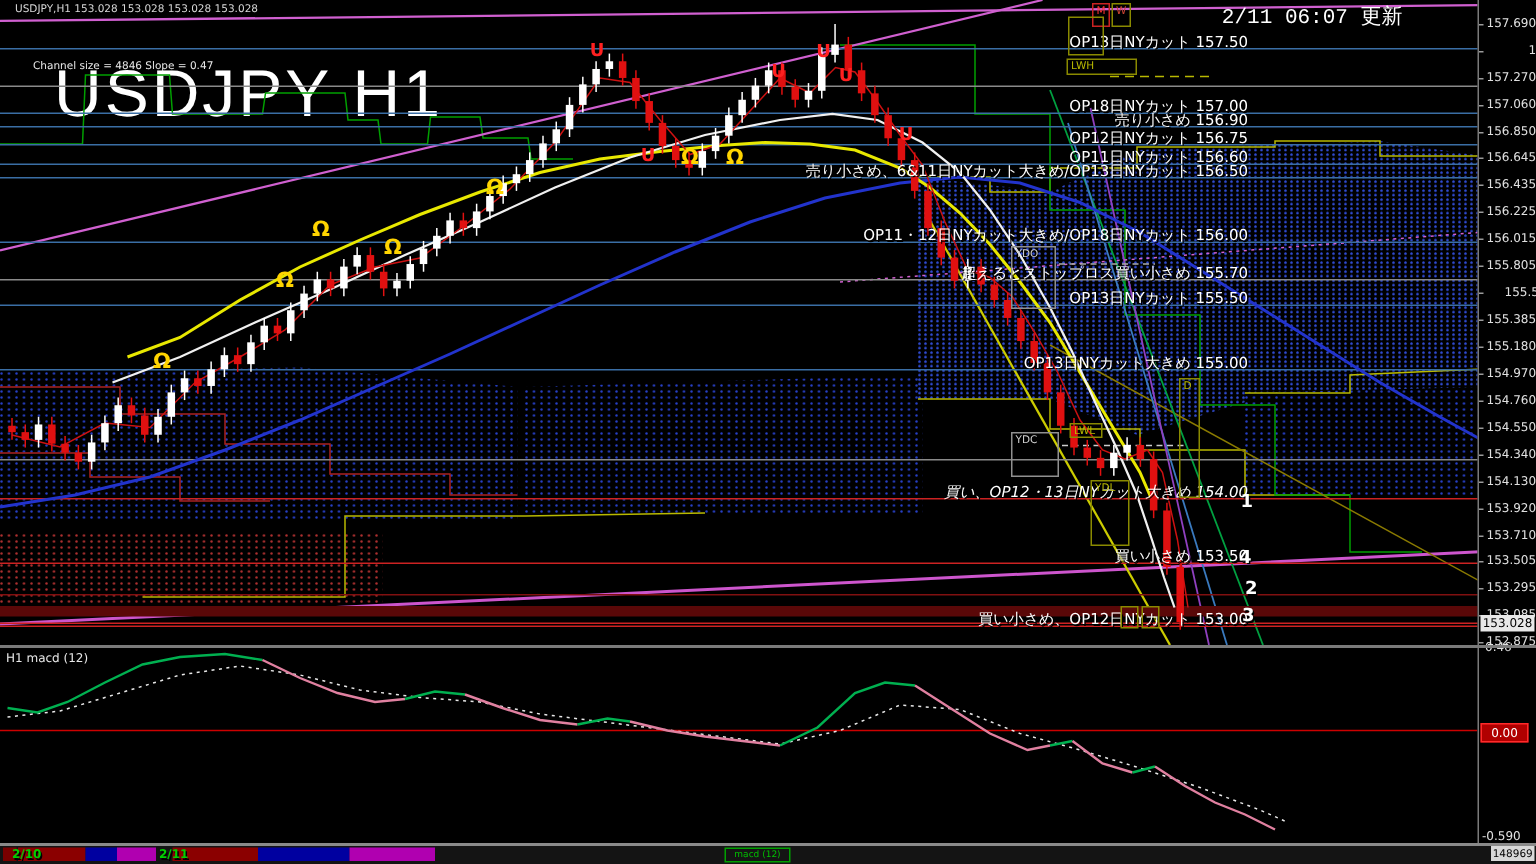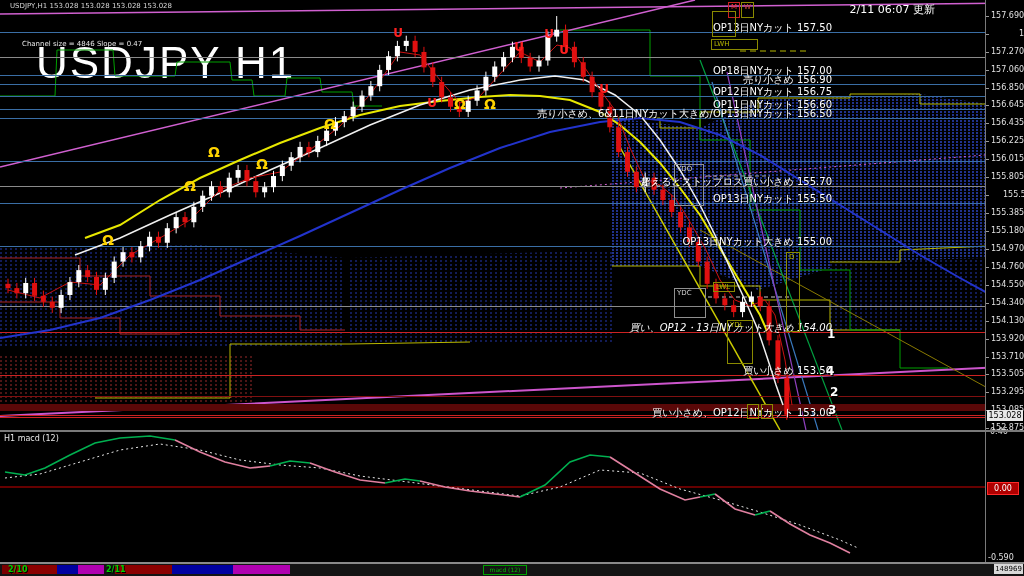--- a/index.html
+++ b/index.html
@@ -3,21 +3,21 @@
 <meta charset="utf-8">
 <style>
   html,body{margin:0;padding:0;background:#000;}
   #terminal{position:relative;width:1024px;height:576px;background:#000;overflow:hidden;
     font-family:"DejaVu Sans",sans-serif;color:#fff;}
   #main-chart{position:absolute;left:0;top:0;width:985px;height:430px;}
   #big-title{position:absolute;left:36px;top:38px;font-size:44px;color:#fff;
     font-family:"Liberation Sans","DejaVu Sans",sans-serif;letter-spacing:2px;z-index:1;}
   #symbol-line{position:absolute;left:10px;top:2px;font-size:7px;color:#d8d8d8;z-index:5;}
   #channel-info{position:absolute;left:22px;top:40px;font-size:7px;color:#e8e8e8;z-index:5;}
-  #updated{position:absolute;right:50px;top:2px;font-size:11px;color:#fff;z-index:5;}
+  #updated{position:absolute;right:50px;top:2px;font-size:14px;color:#fff;z-index:5;font-family:Liberation Mono, monospace;}
   svg{position:absolute;left:0;top:0;}
   #chart-svg{z-index:2;}
   #anno-layer{position:absolute;left:0;top:0;width:1024px;height:430px;z-index:3;}
   .lvl-label{position:absolute;right:192px;font-size:10px;color:#fff;white-space:nowrap;
     text-shadow:1px 1px 0 #000;}
   .num-marker{position:absolute;font-size:12px;font-weight:bold;color:#fff;text-shadow:1px 1px 0 #000;}
   .lbl-box{position:absolute;box-sizing:border-box;font-size:7px;line-height:9px;padding-left:2px;}
   #price-axis{position:absolute;left:985px;top:0;width:39px;height:562px;border-left:1px solid #7a7a7a;
     background:#000;z-index:4;}
   .axis-label{position:absolute;left:5px;font-size:8px;color:#e0e0e0;}
@@ -316,20 +316,21 @@
     <div id="symbol-line">USDJPY,H1  153.028 153.028 153.028 153.028</div>
     <div id="channel-info">Channel size = 4846  Slope = 0.47</div>
     <div id="updated">2/11 06:07 更新</div>
     <div id="anno-layer">
         <div class="lvl-label" style="top: 20.5px;">OP13日NYカット 157.50</div>
         <div class="lvl-label" style="top: 63.5px;">OP18日NYカット 157.00</div>
         <div class="lvl-label" style="top: 72.5px;">売り小さめ 156.90</div>
         <div class="lvl-label" style="top: 84.5px;">OP12日NYカット 156.75</div>
         <div class="lvl-label" style="top: 97.5px;">OP11日NYカット 156.60</div>
         <div class="lvl-label" style="top: 106.5px;">売り小さめ、6&amp;11日NYカット大きめ/OP13日NYカット 156.50</div>
+        <div class="lvl-label" style="top: 149.5px;">OP11・12日NYカット大きめ/OP18日NYカット 156.00</div>
         <div class="lvl-label" style="top: 174.5px;">超えるとストップロス買い小さめ 155.70</div>
         <div class="lvl-label" style="top: 191.5px;">OP13日NYカット 155.50</div>
         <div class="lvl-label" style="top: 234.5px;">OP13日NYカット大きめ 155.00</div>
         <div class="lvl-label" style="top: 320.5px; font-style: italic;">買い、OP12・13日NYカット大きめ 154.00</div>
         <div class="lvl-label" style="top: 363.5px;">買い小さめ 153.50</div>
         <div class="lvl-label" style="top: 405.5px;">買い小さめ、OP12日NYカット 153.00</div>
         <div class="num-marker" style="left: 827px; top: 327px;">1</div>
         <div class="num-marker" style="left: 826px; top: 364px;">4</div>
         <div class="num-marker" style="left: 830px; top: 385px;">2</div>
         <div class="num-marker" style="left: 828px; top: 403px;">3</div>

